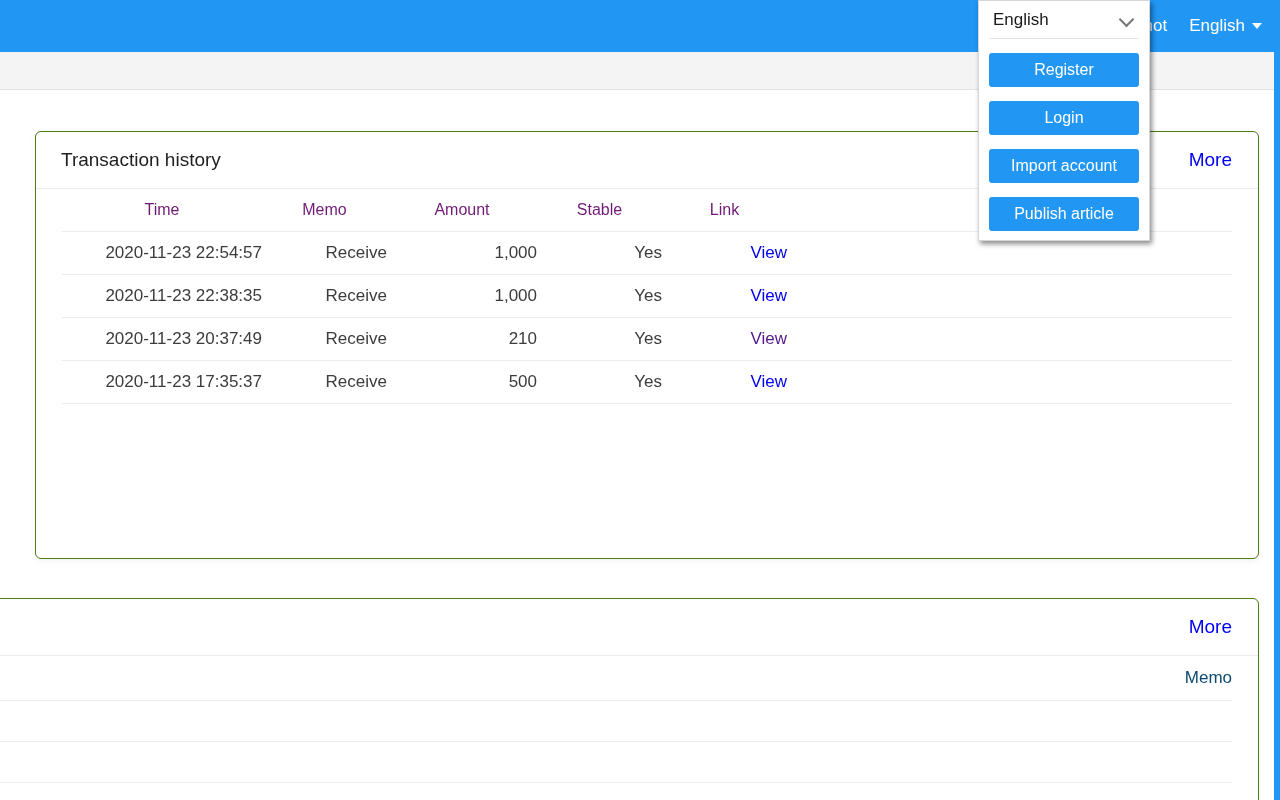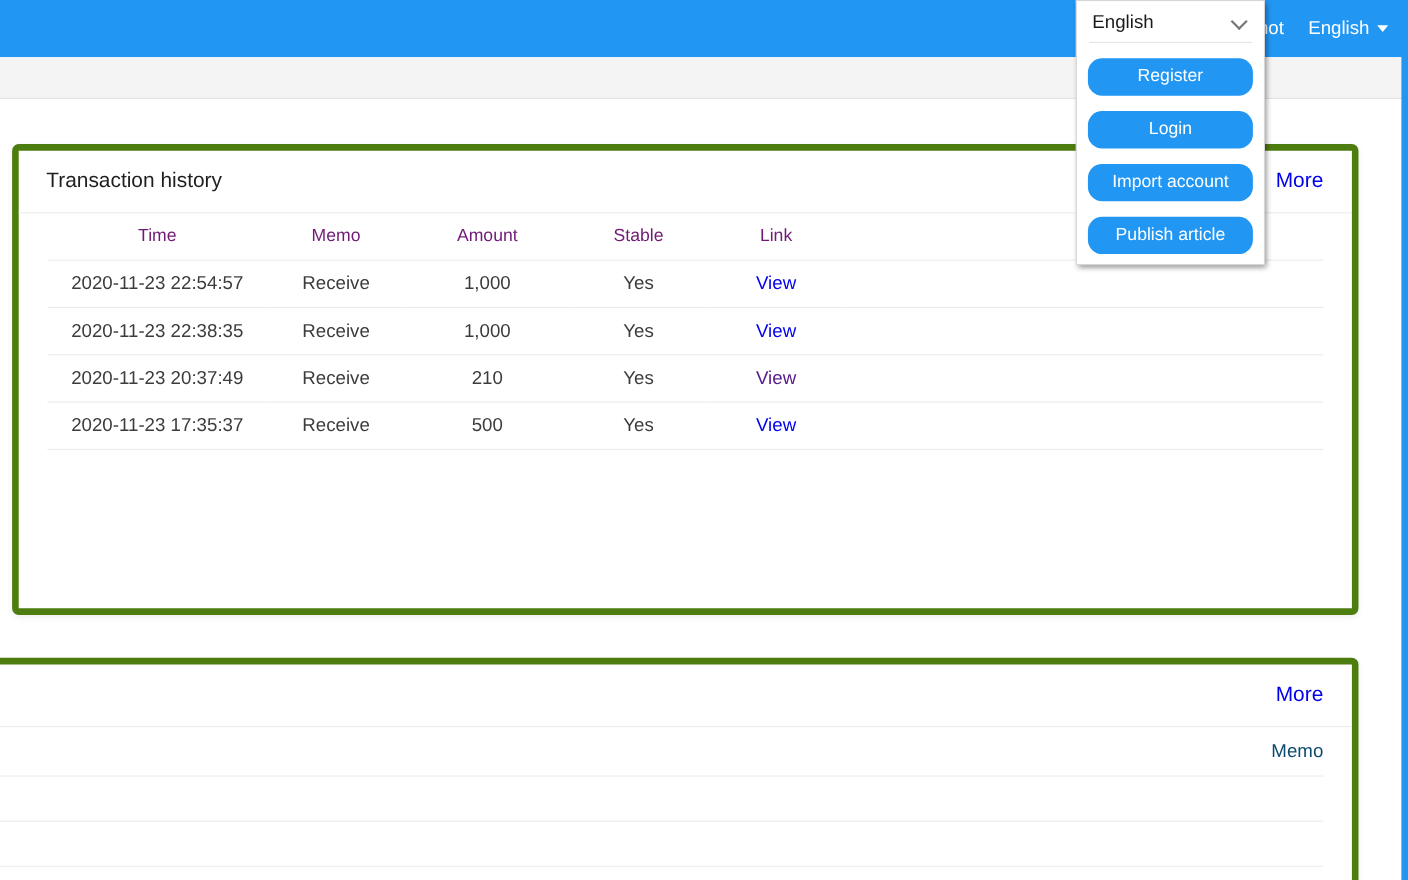--- a/index.html
+++ b/index.html
@@ -78,24 +78,25 @@
     top: 91px; left: 0;
     width: 1280px;
     height: 709px;
     background: #ffffff;
   }
 
   
   .card {
     position: absolute;
     background: #ffffff;
-    border: 6px solid #4d7c0f;
+    border: 1px solid #4d7c0f;
     border-radius: 6px;
     box-shadow: 0 2px 6px rgba(0,0,0,0.06);
     box-sizing: border-box;
+    margin-left: 24px;
   }
   .card-tx {
     left: 11px;
     top: 40px;
     width: 1224px;
     height: 428px;
   }
   .card-memo {
     left: -96px;
     top: 507px;
@@ -140,21 +141,21 @@
   table.data th {
     text-align: center;
     font-weight: normal;
     font-size: 16px;
     color: #701a75;
     padding: 12px 0 12px 0;
     border-bottom: 1px solid #ececec;
     white-space: nowrap;
   }
   table.data td {
-    text-align: center;
+    text-align: right;
     font-size: 17px;
     color: #3c3c3c;
     padding: 11px 0 11px 0;
     border-bottom: 1px solid #ececec;
     white-space: nowrap;
   }
   table.data a.view-link {
     color: #0000ee;
     text-decoration: none;
     cursor: pointer;
@@ -250,21 +251,21 @@
     border-bottom: 2px solid #767676;
     transform: rotate(45deg);
   }
   .pop-btn {
     display: block;
     width: 150px;
     height: 34px;
     margin: 14px auto 0 auto;
     background: #2196f3;
     border: none;
-    border-radius: 13px;
+    border-radius: 3px;
     color: #ffffff;
     font-family: "Liberation Sans", sans-serif;
     font-size: 16px;
     line-height: 34px;
     text-align: center;
     cursor: pointer;
     padding: 0;
   }
 
   

